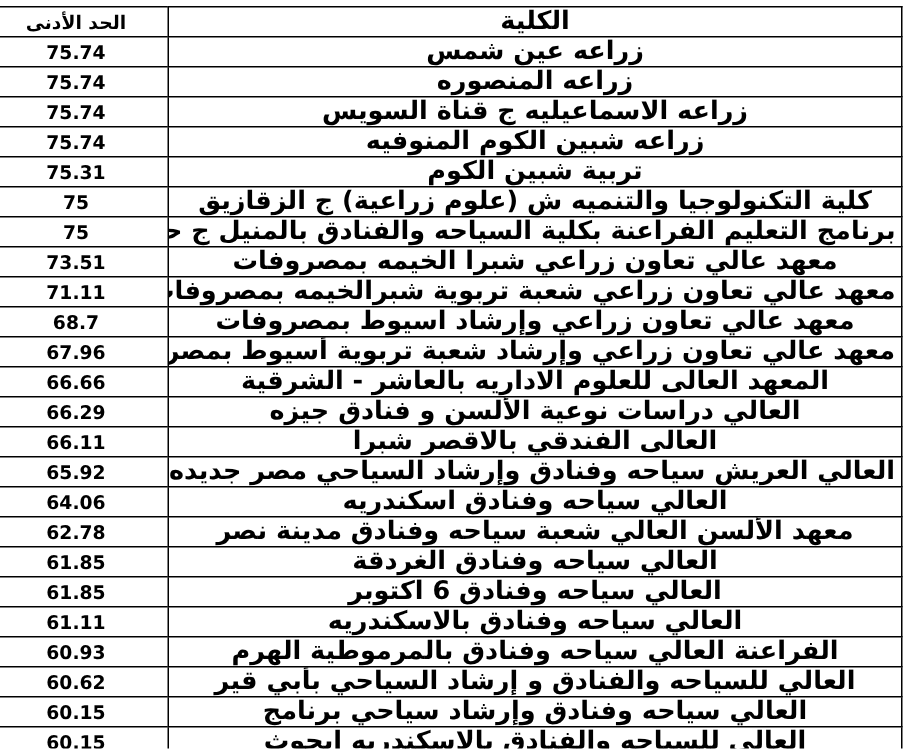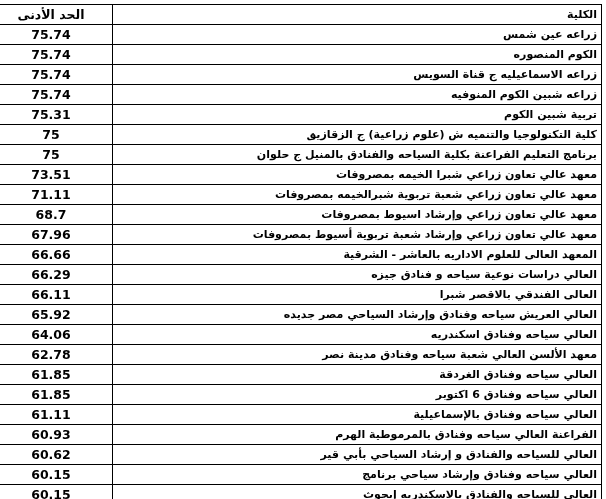--- a/index.html
+++ b/index.html
@@ -29,22 +29,22 @@
     border: 1px solid #000000;
     padding: 0 4px;
     height: 19px;
     line-height: 19px;
     vertical-align: middle;
     overflow: hidden;
     white-space: nowrap;
   }
   th.col-faculty, td.col-faculty {
     width: 480px;
-    text-align: right;
-    font-size: 11px;
+    text-align: center;
+    font-size: 17px;
     font-weight: bold;
   }
   th.col-min, td.col-min {
     width: 114px;
     text-align: center;
     font-size: 12.5px;
     font-weight: bold;
   }
   thead th {
     height: 26px;
@@ -66,21 +66,21 @@
         <th class="col-faculty">الكلية</th>
         <th class="col-min">الحد الأدنى</th>
       </tr>
     </thead>
     <tbody id="table-body">
         <tr>
           <td class="col-faculty">زراعه عين شمس</td>
           <td class="col-min">75.74</td>
         </tr>
         <tr>
-          <td class="col-faculty">الكوم المنصوره</td>
+          <td class="col-faculty">زراعه المنصوره</td>
           <td class="col-min">75.74</td>
         </tr>
         <tr>
           <td class="col-faculty">زراعه الاسماعيليه ج قناة السويس</td>
           <td class="col-min">75.74</td>
         </tr>
         <tr>
           <td class="col-faculty">زراعه شبين الكوم المنوفيه</td>
           <td class="col-min">75.74</td>
         </tr>
@@ -110,21 +110,21 @@
         </tr>
         <tr>
           <td class="col-faculty">معهد عالي تعاون زراعي وإرشاد شعبة تربوية أسيوط بمصروفات</td>
           <td class="col-min">67.96</td>
         </tr>
         <tr>
           <td class="col-faculty">المعهد العالى للعلوم الاداريه بالعاشر - الشرقية</td>
           <td class="col-min">66.66</td>
         </tr>
         <tr>
-          <td class="col-faculty">العالي دراسات نوعية سياحه و فنادق جيزه</td>
+          <td class="col-faculty">العالي دراسات نوعية الألسن و فنادق جيزه</td>
           <td class="col-min">66.29</td>
         </tr>
         <tr>
           <td class="col-faculty">العالى الفندقي بالاقصر شبرا</td>
           <td class="col-min">66.11</td>
         </tr>
         <tr>
           <td class="col-faculty">العالي العريش سياحه وفنادق وإرشاد السياحي مصر جديده</td>
           <td class="col-min">65.92</td>
         </tr>
@@ -138,21 +138,21 @@
         </tr>
         <tr>
           <td class="col-faculty">العالي سياحه وفنادق الغردقة</td>
           <td class="col-min">61.85</td>
         </tr>
         <tr>
           <td class="col-faculty">العالي سياحه وفنادق 6 اكتوبر</td>
           <td class="col-min">61.85</td>
         </tr>
         <tr>
-          <td class="col-faculty">العالي سياحه وفنادق بالإسماعيلية</td>
+          <td class="col-faculty">العالي سياحه وفنادق بالاسكندريه</td>
           <td class="col-min">61.11</td>
         </tr>
         <tr>
           <td class="col-faculty">الفراعنة العالي سياحه وفنادق بالمرموطية الهرم</td>
           <td class="col-min">60.93</td>
         </tr>
         <tr>
           <td class="col-faculty">العالي للسياحه والفنادق و إرشاد السياحي بأبي قير</td>
           <td class="col-min">60.62</td>
         </tr>

